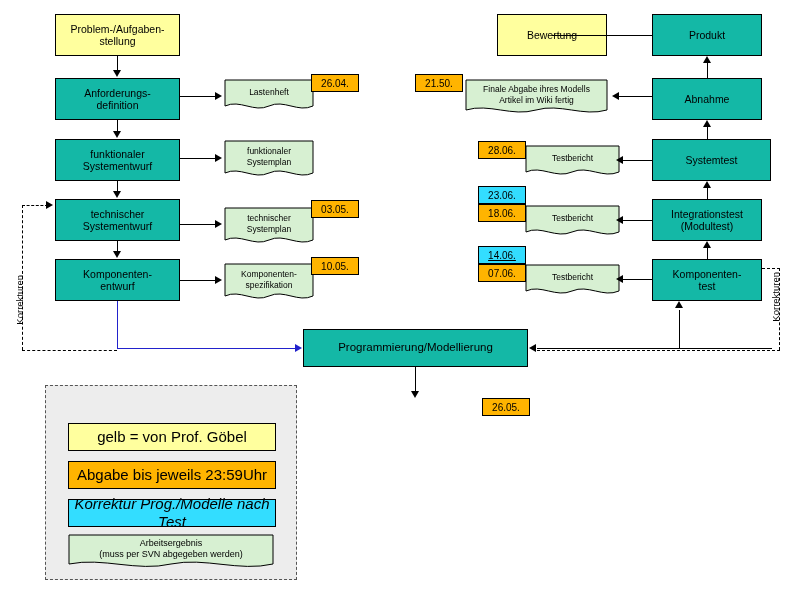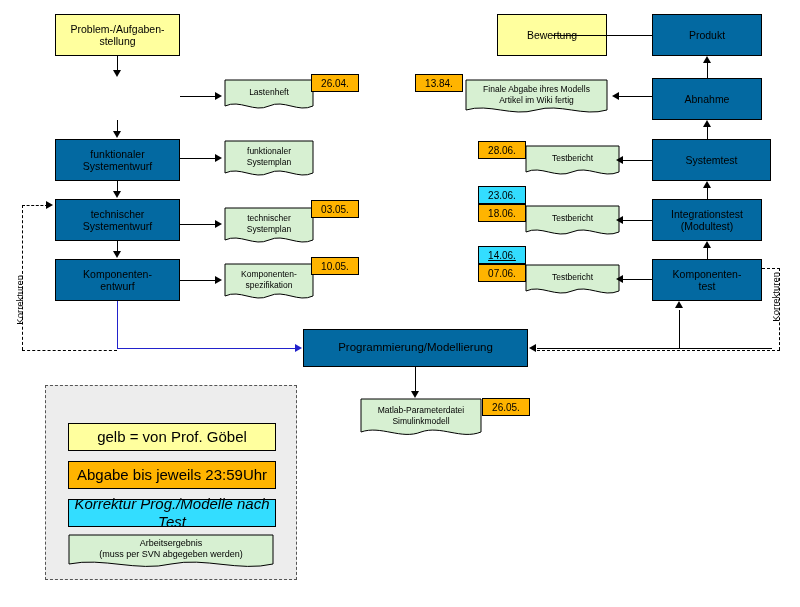--- a/index.html
+++ b/index.html
@@ -1,21 +1,21 @@
 <!DOCTYPE html>
 <html><head>
 <meta charset="utf-8">
 <style>
   html,body{margin:0;padding:0;background:#ffffff;}
   body{font-family:"Liberation Sans",sans-serif;}
   #canvas{position:relative;width:800px;height:607px;overflow:hidden;background:#fff;}
 
   .node{position:absolute;box-sizing:border-box;display:flex;align-items:center;justify-content:center;text-align:center;
         border:1px solid #000;font-size:10.5px;line-height:1.18;color:#000;padding:2px;}
-  .blue{background:#0369a1;}
+  .blue{background:#14b8a6;}
   .yellow{background:#ffff9e;}
   .doc{background:transparent;border:none;padding:0;}
   .doc .docinner{position:absolute;inset:0;display:flex;align-items:center;justify-content:center;text-align:center;
         font-size:8.5px;line-height:1.2;padding:2px 3px 9px 3px;box-sizing:border-box;}
   .datebox{position:absolute;box-sizing:border-box;border:1px solid #000;background:#ffb400;
         font-size:10px;display:flex;align-items:center;justify-content:center;}
   .datebox.cy{background:#33ddff;}
 
   .vline{position:absolute;background:#000;width:1px;}
   .hline{position:absolute;background:#000;height:1px;}
@@ -40,20 +40,24 @@
 </head>
 <body>
 
 <div id="canvas">
 
   <div class="node yellow" style="left:55px;top:14px;width:125px;height:42px;">
     <span style="white-space:pre-line">Problem-/Aufgaben-
 stellung</span>
   </div>
 
+  <div class="node blue" style="left:55px;top:78px;width:125px;height:42px;">
+    <span style="white-space:pre-line">Anforderungs-
+definition</span>
+  </div>
 
   <div class="node blue" style="left:55px;top:139px;width:125px;height:42px;">
     <span style="white-space:pre-line">funktionaler
 Systementwurf</span>
   </div>
 
   <div class="node blue" style="left:55px;top:199px;width:125px;height:42px;">
     <span style="white-space:pre-line">technischer
 Systementwurf</span>
   </div>
@@ -150,21 +154,21 @@
   <div class="vline" style="left:707px;top:247px;height:12px;"></div>
   <div class="arrow ar-up" style="left:703px;top:241px;"></div>
 
   <div class="node doc" style="left:465px;top:79px;width:143px;height:38px;">
     <svg viewBox="0 0 143 38" width="143" height="38" style="position:absolute;inset:0;">
       <path d="M1,1 H142 V31 C118,38 95,24 71,31 C47,38 24,24 1,31 Z" fill="#d7f0d2" stroke="#000" stroke-width="1"></path>
     </svg>
     <div class="docinner" style="white-space:pre-line">Finale Abgabe ihres Modells
 Artikel im Wiki fertig</div>
   </div>
-  <div class="datebox" style="left:415px;top:74px;width:48px;height:18px;">13.84.</div>
+  <div class="datebox" style="left:415px;top:74px;width:48px;height:18px;">21.50.</div>
 
   <div class="node doc" style="left:525px;top:145px;width:95px;height:34px;">
     <svg viewBox="0 0 95 34" width="95" height="34" style="position:absolute;inset:0;">
       <path d="M1,1 H94 V27 C78,34 63,20 47,27 C31,34 16,20 1,27 Z" fill="#d7f0d2" stroke="#000" stroke-width="1"></path>
     </svg>
     <div class="docinner" style="white-space:pre-line">Testbericht</div>
   </div>
   <div class="datebox" style="left:478px;top:141px;width:48px;height:18px;">28.06.</div>
 
   <div class="node doc" style="left:525px;top:205px;width:95px;height:34px;">
@@ -201,27 +205,20 @@
     <span>Programmierung/Modellierung</span>
   </div>
 
   <div class="vline blueline" style="left:117px;top:301px;height:47px;"></div>
   <div class="hline blueline" style="left:117px;top:348px;width:178px;background:#2222cc;"></div>
   <div class="arrow ar-right blue" style="left:295px;top:344px;"></div>
 
   <div class="vline" style="left:415px;top:367px;height:25px;"></div>
   <div class="arrow ar-down" style="left:411px;top:391px;"></div>
 
-  <div class="node doc" style="left:360px;top:398px;width:122px;height:42px;">
-    <svg viewBox="0 0 122 42" width="122" height="42" style="position:absolute;inset:0;">
-      <path d="M1,1 H121 V34 C101,42 81,27 61,34 C41,42 21,27 1,34 Z" fill="#d7f0d2" stroke="#000" stroke-width="1"></path>
-    </svg>
-    <div class="docinner" style="white-space:pre-line">Matlab-Parameterdatei
-Simulinkmodell</div>
-  </div>
   <div class="datebox" style="left:482px;top:398px;width:48px;height:18px;">26.05.</div>
 
   <div class="hline" style="left:537px;top:348px;width:235px;"></div>
   <div class="arrow ar-left" style="left:529px;top:344px;"></div>
   <div class="vline" style="left:679px;top:310px;height:38px;"></div>
   <div class="arrow ar-up" style="left:675px;top:301px;"></div>
 
   <div class="dash-v" style="left:22px;top:205px;height:145px;"></div>
   <div class="dash-h" style="left:22px;top:350px;width:95px;"></div>
   <div class="dash-h" style="left:22px;top:205px;width:26px;"></div>

